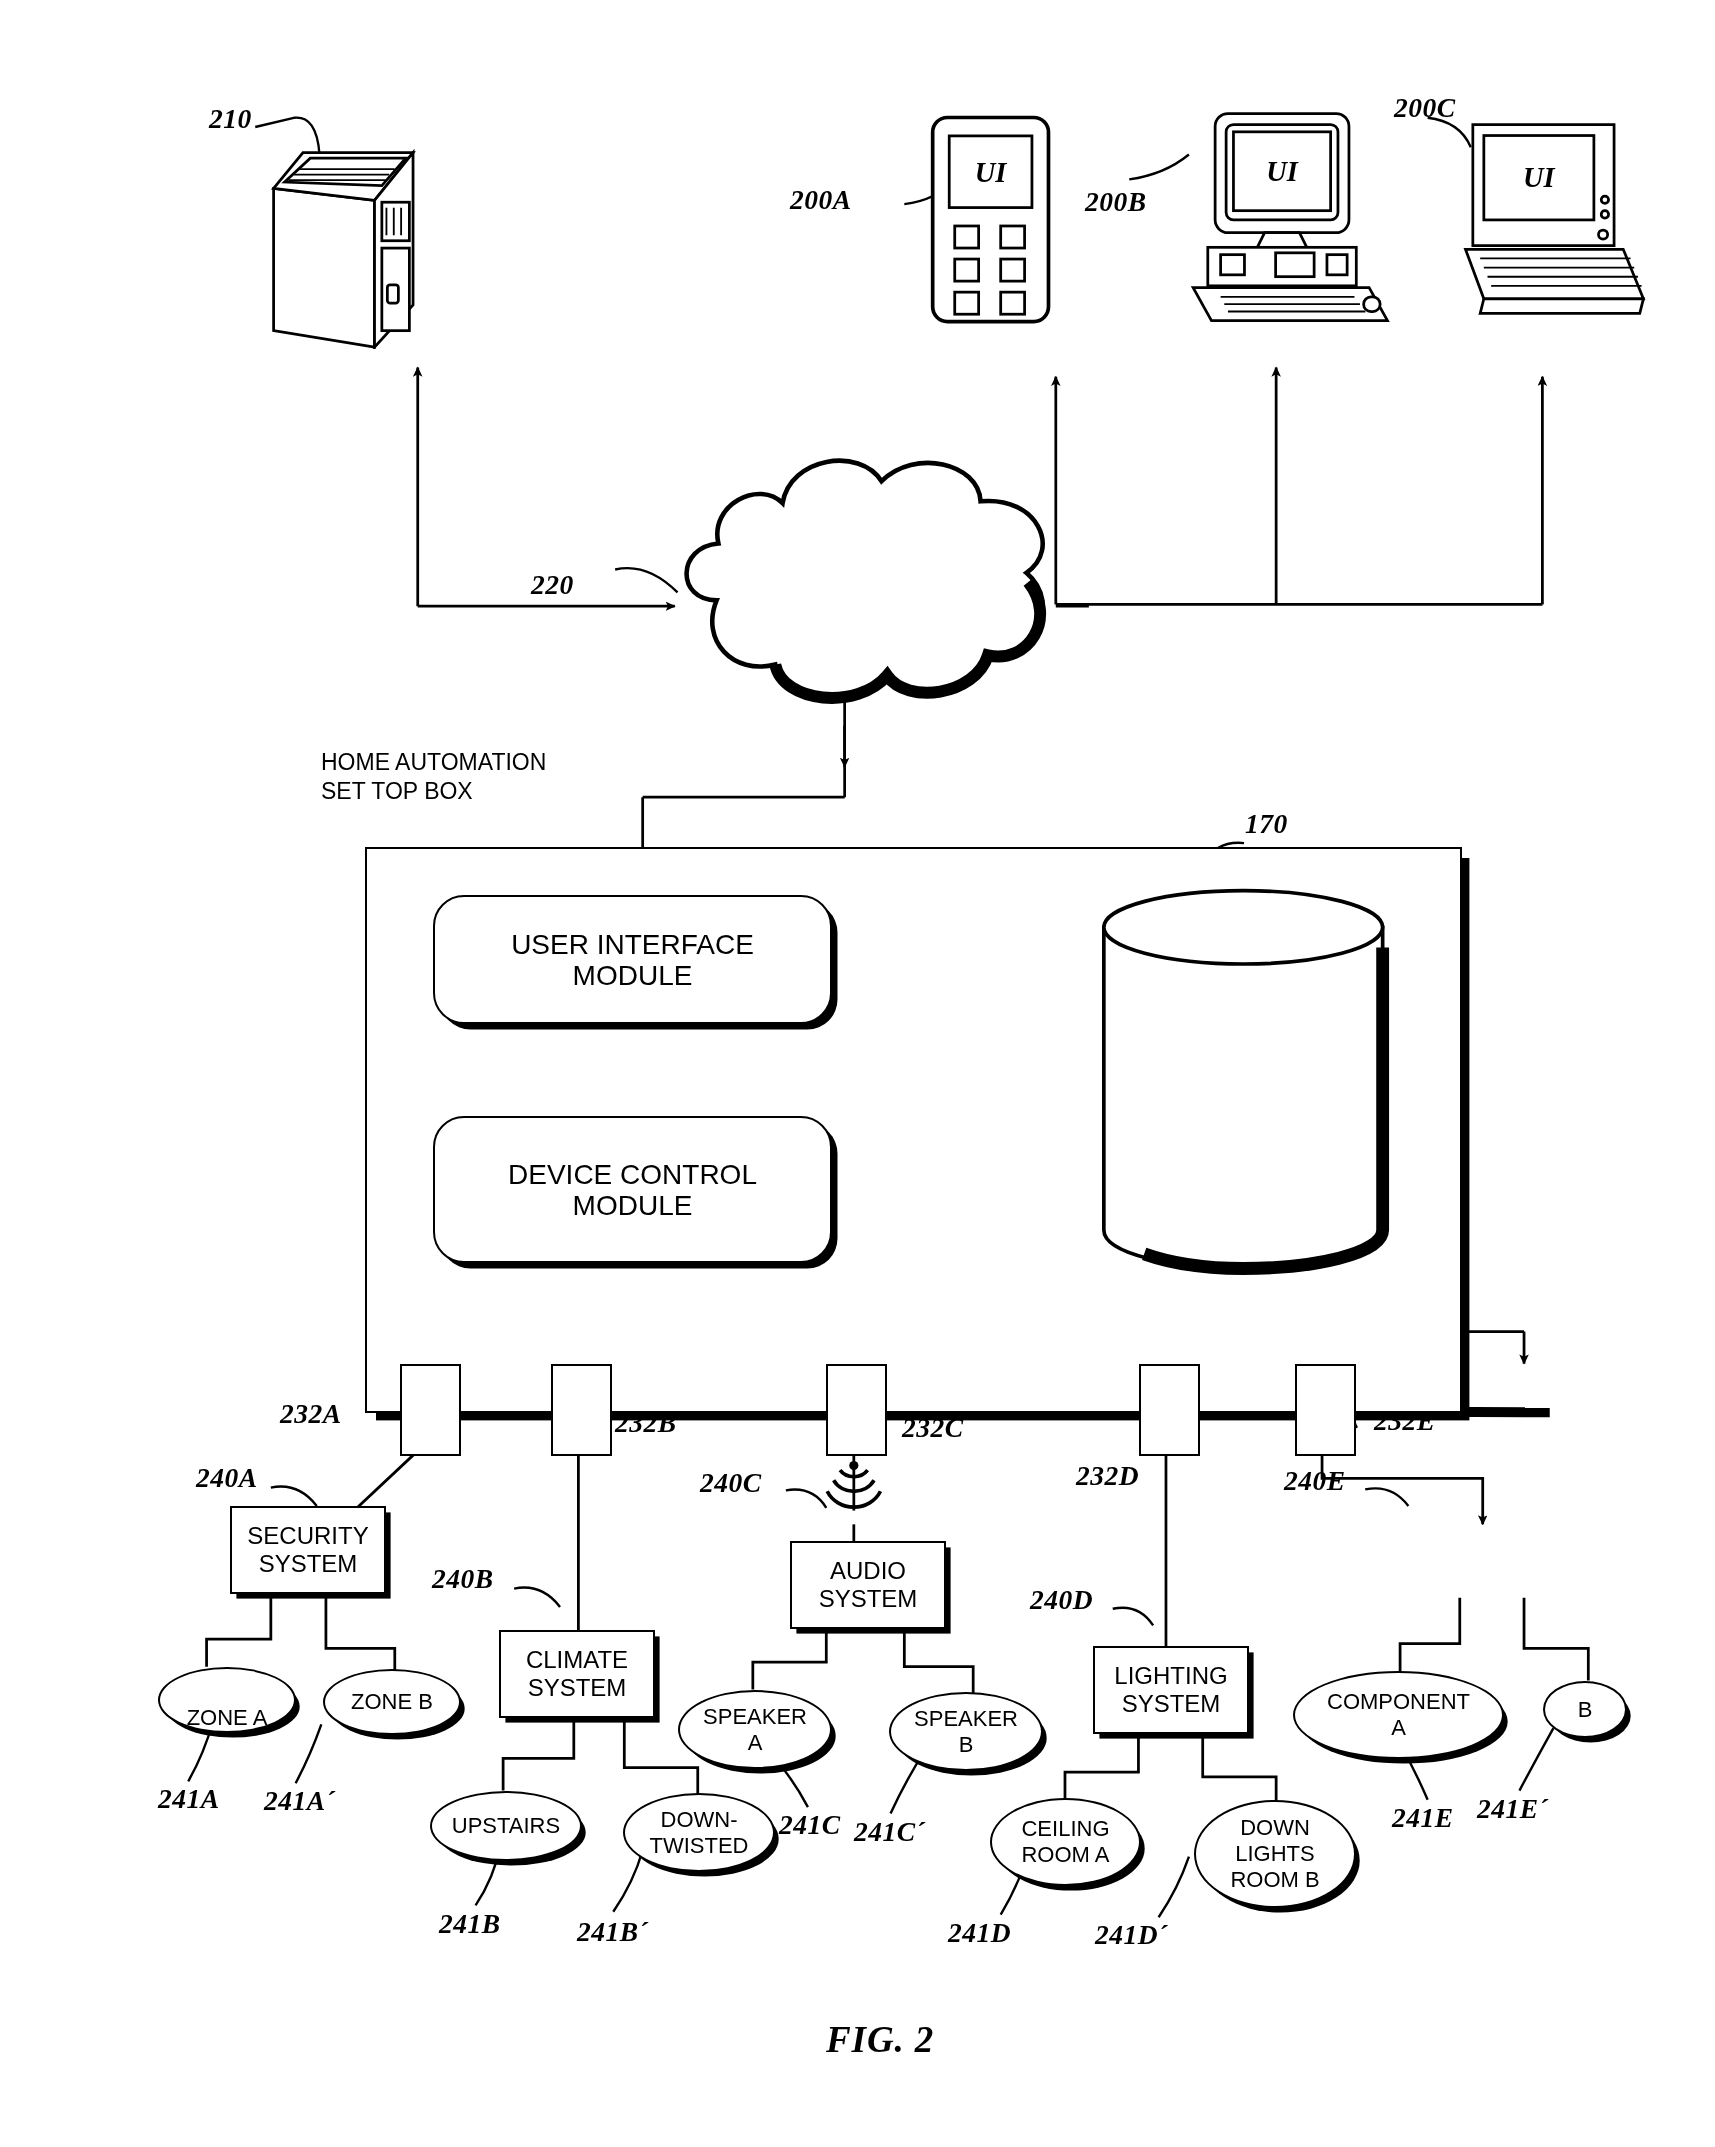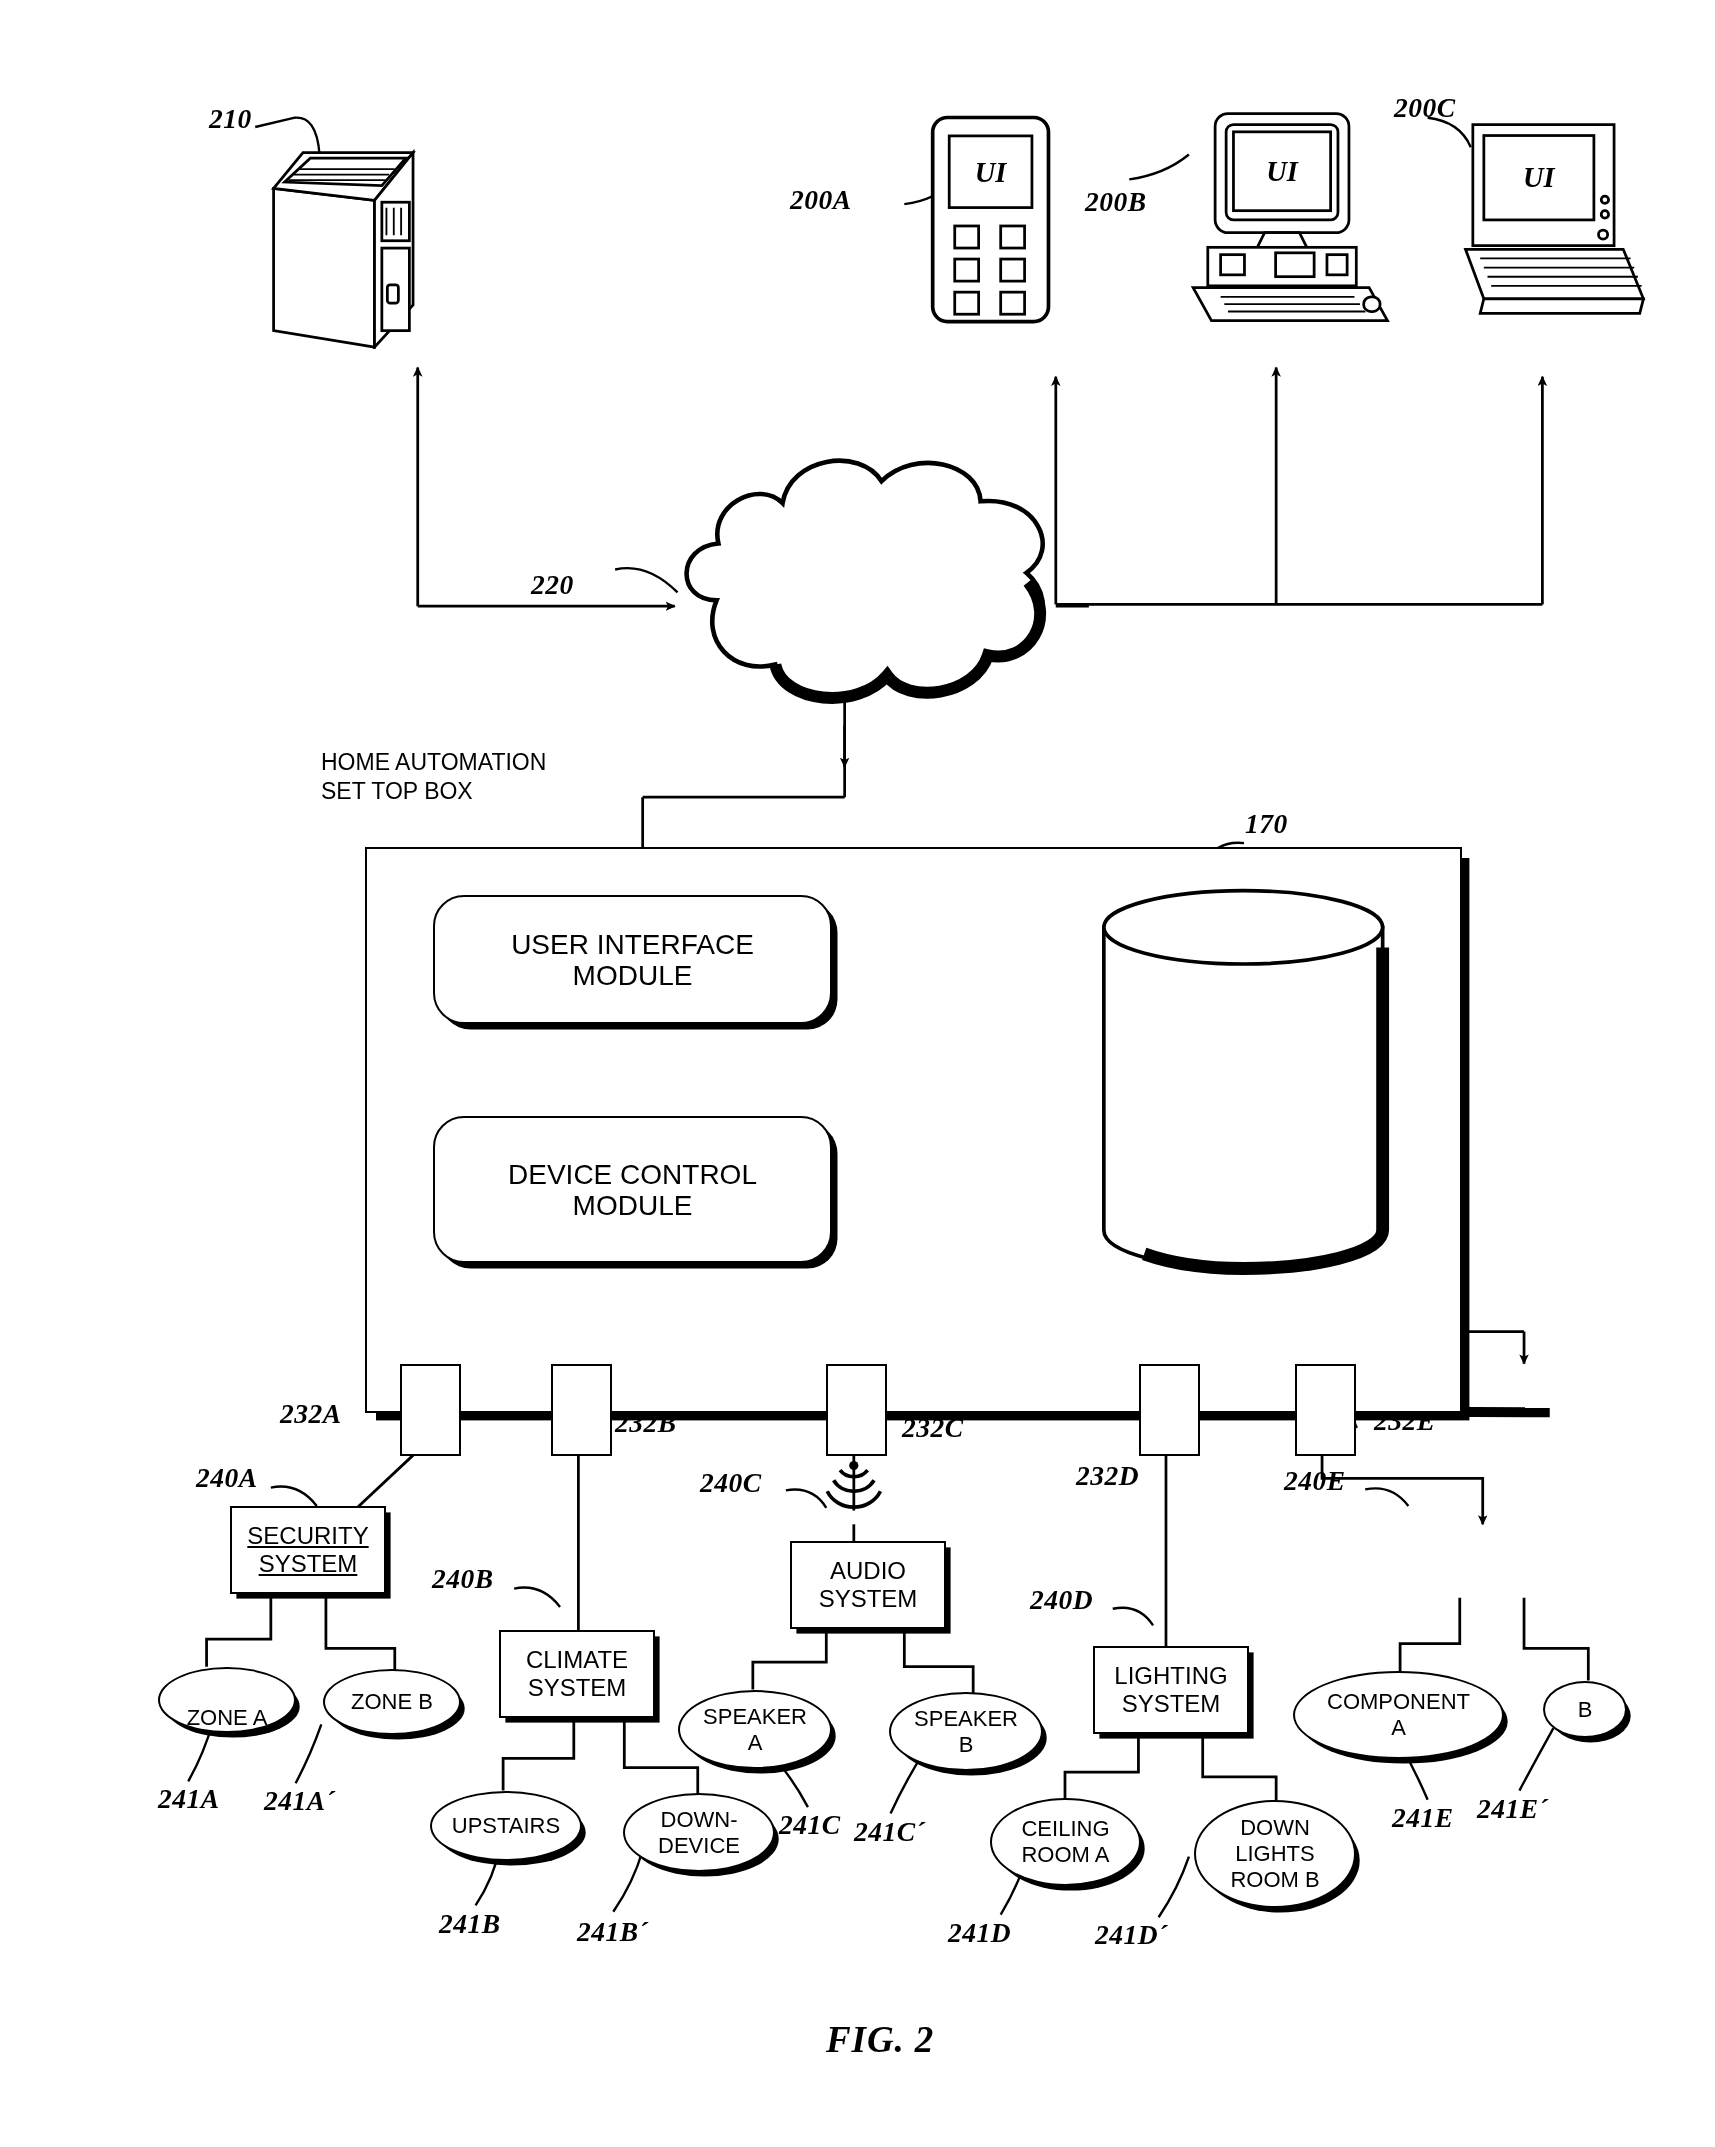--- a/index.html
+++ b/index.html
@@ -255,21 +255,21 @@
   <div class="lbl" style="left:1107px;top:1065px;width:294px;">STATIC DEVICE
 CONTROL
 INFORMATION</div>
 
   <div class="iface" style="left:400px;top:1364px;width:57px;height:88px;"></div>
   <div class="iface" style="left:551px;top:1364px;width:57px;height:88px;"></div>
   <div class="iface" style="left:826px;top:1364px;width:57px;height:88px;"></div>
   <div class="iface" style="left:1139px;top:1364px;width:57px;height:88px;"></div>
   <div class="iface" style="left:1295px;top:1364px;width:57px;height:88px;"></div>
 
-  <div class="node sqbox" style="left:230px;top:1506px;width:156px;height:88px;z-index:3;text-decoration:underline;">
+  <div class="node sqbox" style="left:230px;top:1506px;width:156px;height:88px;z-index:3;">
     <span style="white-space:pre-line;">SECURITY
 SYSTEM</span>
   </div>
   <div class="node sqbox" style="left:499px;top:1630px;width:156px;height:88px;z-index:3;">
     <span style="white-space:pre-line;">CLIMATE
 SYSTEM</span>
   </div>
   <div class="node sqbox" style="left:790px;top:1541px;width:156px;height:88px;z-index:3;">
     <span style="white-space:pre-line;">AUDIO
 SYSTEM</span>
@@ -284,21 +284,21 @@
   </div>
   <div class="node ell" style="left:323px;top:1669px;width:138px;height:66px;z-index:3;">
     <span style="white-space:pre-line;">ZONE B</span>
   </div>
 
   <div class="node ell" style="left:430px;top:1791px;width:152px;height:70px;z-index:3;">
     <span style="white-space:pre-line;">UPSTAIRS</span>
   </div>
   <div class="node ell" style="left:623px;top:1793px;width:152px;height:79px;z-index:3;">
     <span style="white-space:pre-line;">DOWN-
-DEVICE</span>
+TWISTED</span>
   </div>
 
   <div class="node ell" style="left:678px;top:1690px;width:154px;height:79px;z-index:3;">
     <span style="white-space:pre-line;">SPEAKER
 A</span>
   </div>
   <div class="node ell" style="left:889px;top:1692px;width:154px;height:79px;z-index:3;">
     <span style="white-space:pre-line;">SPEAKER
 B</span>
   </div>

